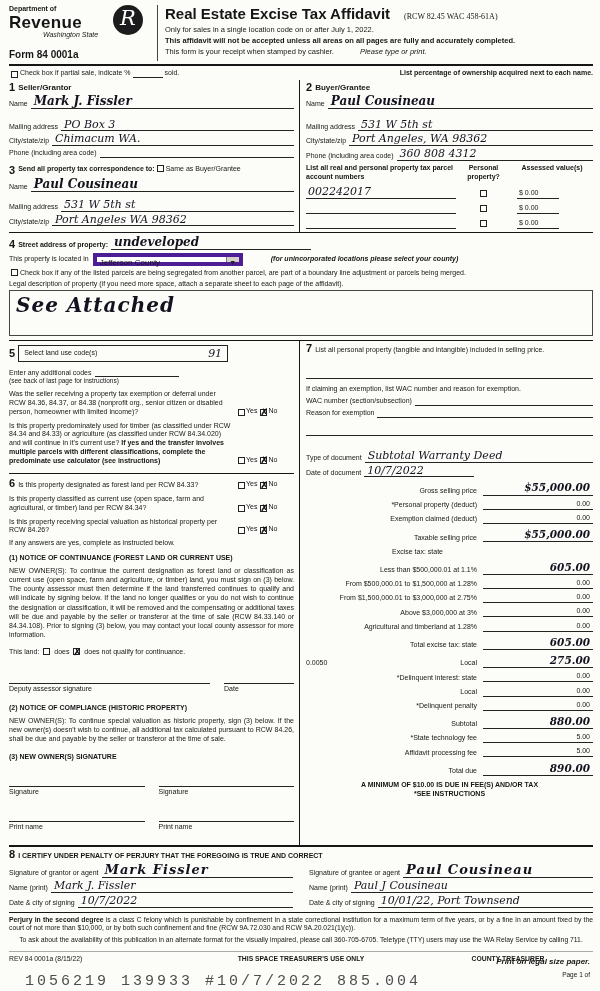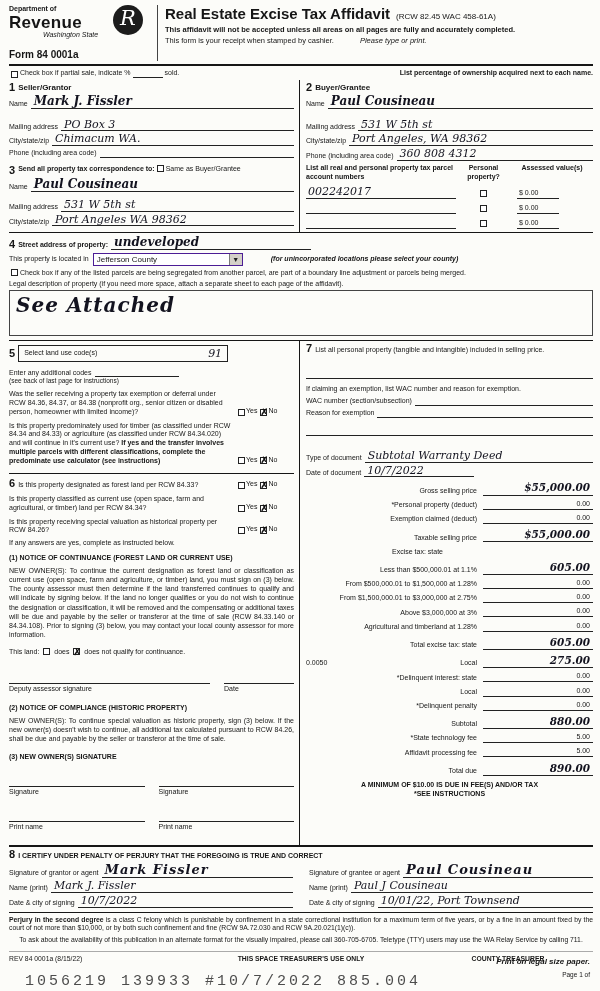--- a/index.html
+++ b/index.html
@@ -24,21 +24,21 @@
   .hdr{display:flex;border-bottom:2px solid #161616;padding-bottom:3px;}
   .logo{width:148px;position:relative;flex:none;}
   .dept{font-size:7px;font-weight:bold;display:block;}
   .agency{font-size:17px;font-weight:bold;letter-spacing:.3px;line-height:1;}
   .logo-r{position:absolute;right:14px;top:0;width:30px;height:30px;border-radius:50%;background:#1c1c1c;
           color:#fff;font-family:"DejaVu Serif",serif;font-style:italic;font-size:21px;text-align:center;line-height:27px;}
   .state{font-size:7px;font-style:italic;margin-left:34px;display:block;}
   .formno{font-size:10px;font-weight:bold;margin-top:9px;display:block;}
   .titlewrap{flex:1;border-left:1px solid #444;padding-left:7px;}
   .title{font-size:15px;font-weight:bold;}
-  .rcw{font-size:8px;margin-left:4px;}
+  .rcw{font-size:8px;margin-left:12px;font-family:Liberation Serif, serif;}
   .hnote{font-size:7.5px;margin-top:1.5px;}
   
   .partialrow{display:flex;align-items:flex-end;margin:3px 0 2px 0;}
   .miniline{display:inline-block;width:30px;border-bottom:1px solid #222;height:8px;margin:0 2px;}
   .flexsp{flex:1;}
   
   .grid{display:flex;border-bottom:1px solid #161616;}
   .gl{width:290px;flex:none;padding:2px 5px 3px 0;}
   .gr{flex:1;border-left:1px solid #161616;padding:2px 0 3px 6px;}
   .sec-head{display:flex;align-items:flex-end;margin-bottom:1px;}
@@ -51,21 +51,21 @@
   .ph2{width:55px;text-align:center;}
   .ph3{flex:1;text-align:center;}
   .prow{display:flex;align-items:flex-end;margin-top:5px;}
   .pnum{width:150px;border-bottom:1px solid #222;min-height:10px;padding:0 2px;}
   .pcb{width:55px;text-align:center;}
   .pval{flex:1;text-align:left;padding-left:6px;}
   .avline{display:inline-block;border-bottom:1px solid #222;min-width:42px;padding:0 2px;}
   
   .sec4{border-bottom:1px solid #161616;padding:2px 0 4px 0;}
   .locrow{display:flex;align-items:center;margin-top:3px;gap:4px;}
-  .combo{display:inline-flex;align-items:stretch;border:1px solid #4c1d95;background:#fff;height:13px;width:150px;}
+  .combo{display:inline-flex;align-items:stretch;border:4px solid #4c1d95;background:#fff;height:13px;width:150px;}
   .combo-text{flex:1;padding:1px 3px;font-size:8px;}
   .combo-btn{width:13px;background:#d4d0c8;border-left:1px solid #7a7a7a;text-align:center;font-size:7px;line-height:12px;color:#222;}
   .segrow{display:flex;align-items:flex-start;margin-top:3px;}
   .legalbox{border:1px solid #444;min-height:46px;margin-top:2px;padding:4px 6px;}
   
   .grid57{min-height:505px;}
   .lucrow{display:flex;align-items:center;margin-top:2px;}
   .lucbox{display:inline-flex;border:1px solid #222;padding:2px 5px;width:210px;justify-content:space-between;align-items:center;}
   .note{font-size:6.5px;}
   .qrow{display:flex;margin-top:5px;}
@@ -117,20 +117,21 @@
       <span class="agency">Revenue</span>
       <span class="logo-r">R</span>
       <span class="state">Washington State</span>
       <span class="formno">Form 84 0001a</span>
     </div>
     <div class="titlewrap">
       <div>
         <span class="title">Real Estate Excise Tax Affidavit</span>
         <span class="rcw">(RCW 82.45 WAC 458-61A)</span>
       </div>
+      <div class="hnote">Only for sales in a single location code on or after July 1, 2022.</div>
       <div class="hnote"><b>This affidavit will not be accepted unless all areas on all pages are fully and accurately completed.</b></div>
       <div class="hnote"><span>This form is your receipt when stamped by cashier. </span><i>Please type or print.</i></div>
     </div>
   </div>
 
   <div class="partialrow">
     <span class="cb" data-checked="false"></span>
     <span>Check box if partial sale, indicate %</span>
     <span class="miniline"></span>
     <span>sold.</span>

